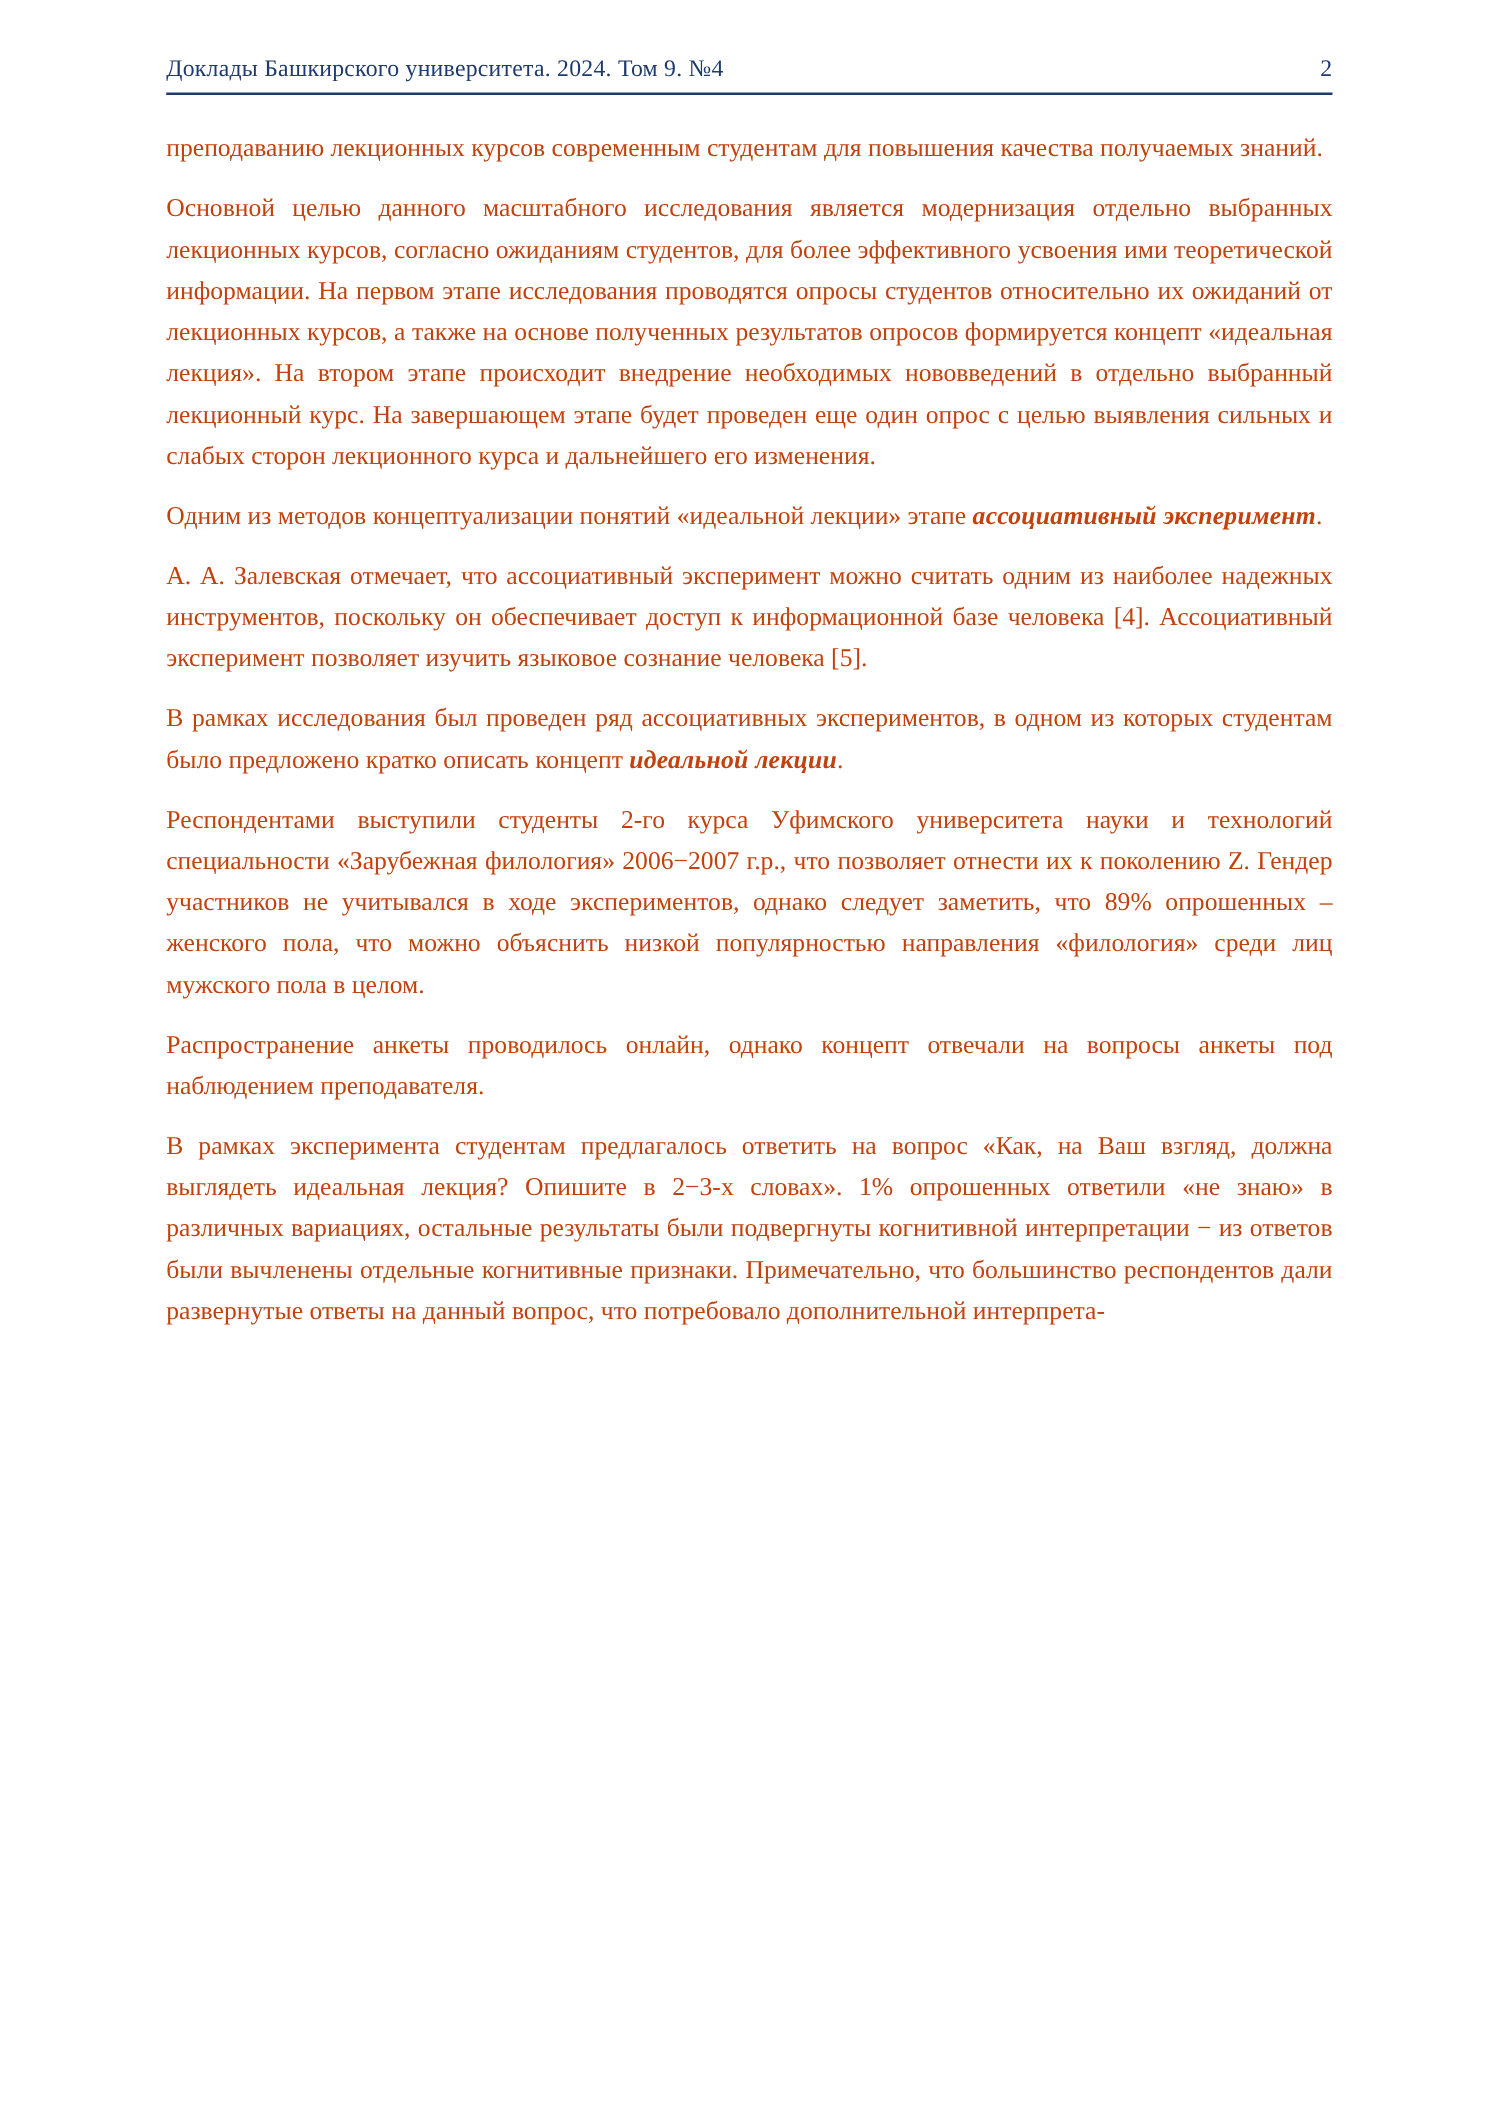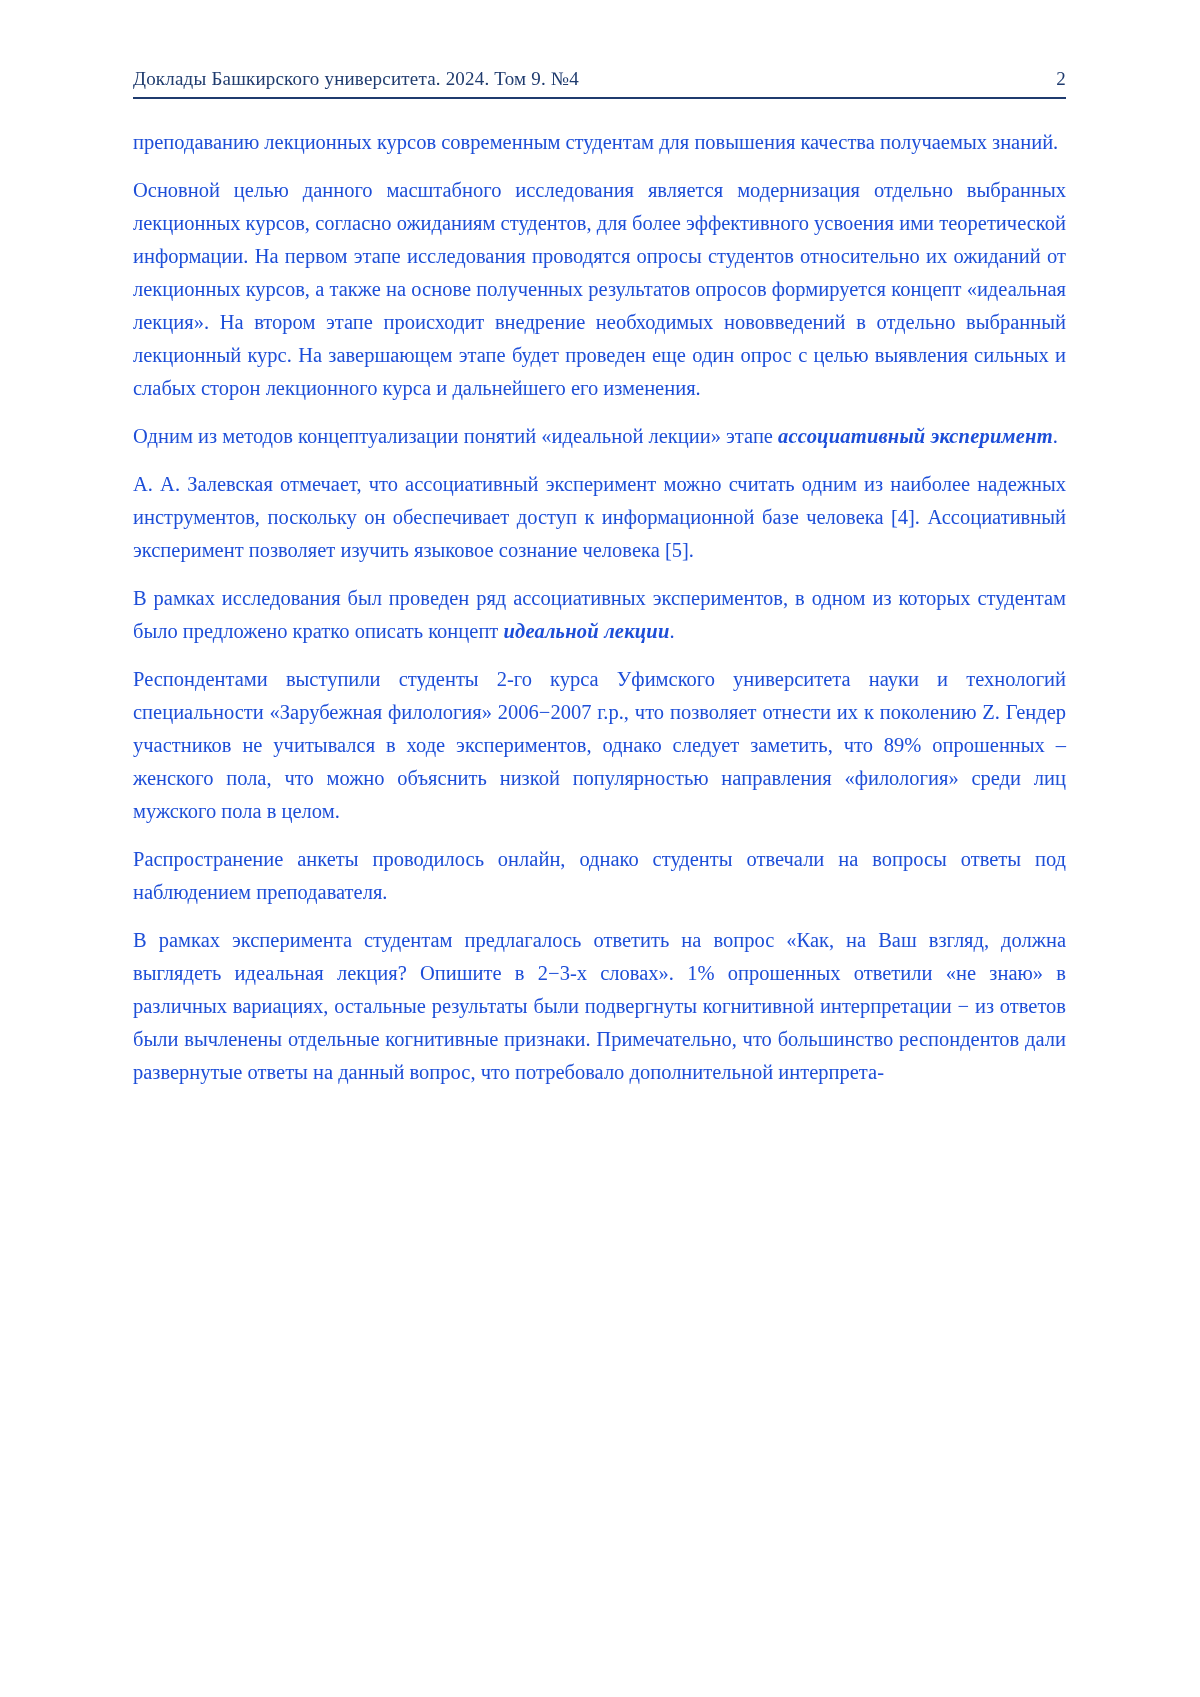--- a/index.html
+++ b/index.html
@@ -11,40 +11,40 @@
     width: 1200px;
     height: 1697px;
     position: relative;
     overflow: hidden;
     font-family: "Liberation Serif", "DejaVu Serif", serif;
   }
   .page {
     box-sizing: border-box;
     width: 1200px;
     height: 1697px;
-    padding: 68px 134px 0 133px;
+    padding: 45px 134px 0 133px;
   }
   .page-header {
     display: flex;
     justify-content: space-between;
     align-items: baseline;
     font-size: 19px;
     color: #1f3b6e;
     letter-spacing: 0.2px;
   }
   .header-rule {
     border: none;
     border-top: 2px solid #1f3b6e;
     margin: 7px 0 0 0;
   }
   .document-body {
     margin-top: 27px;
     font-size: 20.5px;
     line-height: 33px;
-    color: #1d4ed8;
+    color: #c2410c;
     text-align: justify;
   }
   .document-body p {
     margin: 0 0 15px 0;
     hyphens: auto;
     -webkit-hyphens: auto;
   }
   .document-body b {
     font-weight: bold;
     letter-spacing: 0.2px;
@@ -63,17 +63,17 @@
 
   <hr class="header-rule">
 
   <div class="document-body">
       <p><span>преподаванию лекционных курсов современным студентам для повышения качества получаемых знаний.</span></p>
       <p><span>Основной целью данного масштабного исследования является модернизация отдельно выбранных лекционных курсов, согласно ожиданиям студентов, для более эффективного усвоения ими теоретической информации. На первом этапе исследования проводятся опросы студентов относительно их ожиданий от лекционных курсов, а также на основе полученных результатов опросов формируется концепт «идеальная лекция». На втором этапе происходит внедрение необходимых нововведений в отдельно выбранный лекционный курс. На завершающем этапе будет проведен еще один опрос с целью выявления сильных и слабых сторон лекционного курса и дальнейшего его изменения.</span></p>
       <p><span>Одним из методов концептуализации понятий «идеальной лекции» этапе </span><b>ассоциативный эксперимент</b><span>.</span></p>
       <p><span>А. А. Залевская отмечает, что ассоциативный эксперимент можно считать одним из наиболее надежных инструментов, поскольку он обеспечивает доступ к информационной базе человека [4]. Ассоциативный эксперимент позволяет изучить языковое сознание человека [5].</span></p>
       <p><span>В рамках исследования был проведен ряд ассоциативных экспериментов, в одном из которых студентам было предложено кратко описать концепт </span><b>идеальной лекции</b><span>.</span></p>
       <p><span>Респондентами выступили студенты 2-го курса Уфимского университета науки и технологий специальности «Зарубежная филология» 2006−2007 г.р., что позволяет отнести их к поколению Z. Гендер участников не учитывался в ходе экспериментов, однако следует заметить, что 89% опрошенных – женского пола, что можно объяснить низкой популярностью направления «филология» среди лиц мужского пола в целом.</span></p>
-      <p><span>Распространение анкеты проводилось онлайн, однако студенты отвечали на вопросы ответы под наблюдением преподавателя.</span></p>
+      <p><span>Распространение анкеты проводилось онлайн, однако концепт отвечали на вопросы анкеты под наблюдением преподавателя.</span></p>
       <p><span>В рамках эксперимента студентам предлагалось ответить на вопрос «Как, на Ваш взгляд, должна выглядеть идеальная лекция? Опишите в 2−3-х словах». 1% опрошенных ответили «не знаю» в различных вариациях, остальные результаты были подвергнуты когнитивной интерпретации − из ответов были вычленены отдельные когнитивные признаки. Примечательно, что большинство респондентов дали развернутые ответы на данный вопрос, что потребовало дополнительной интерпрета-</span></p>
     </div>
 
 </div>
 
 </body></html>

